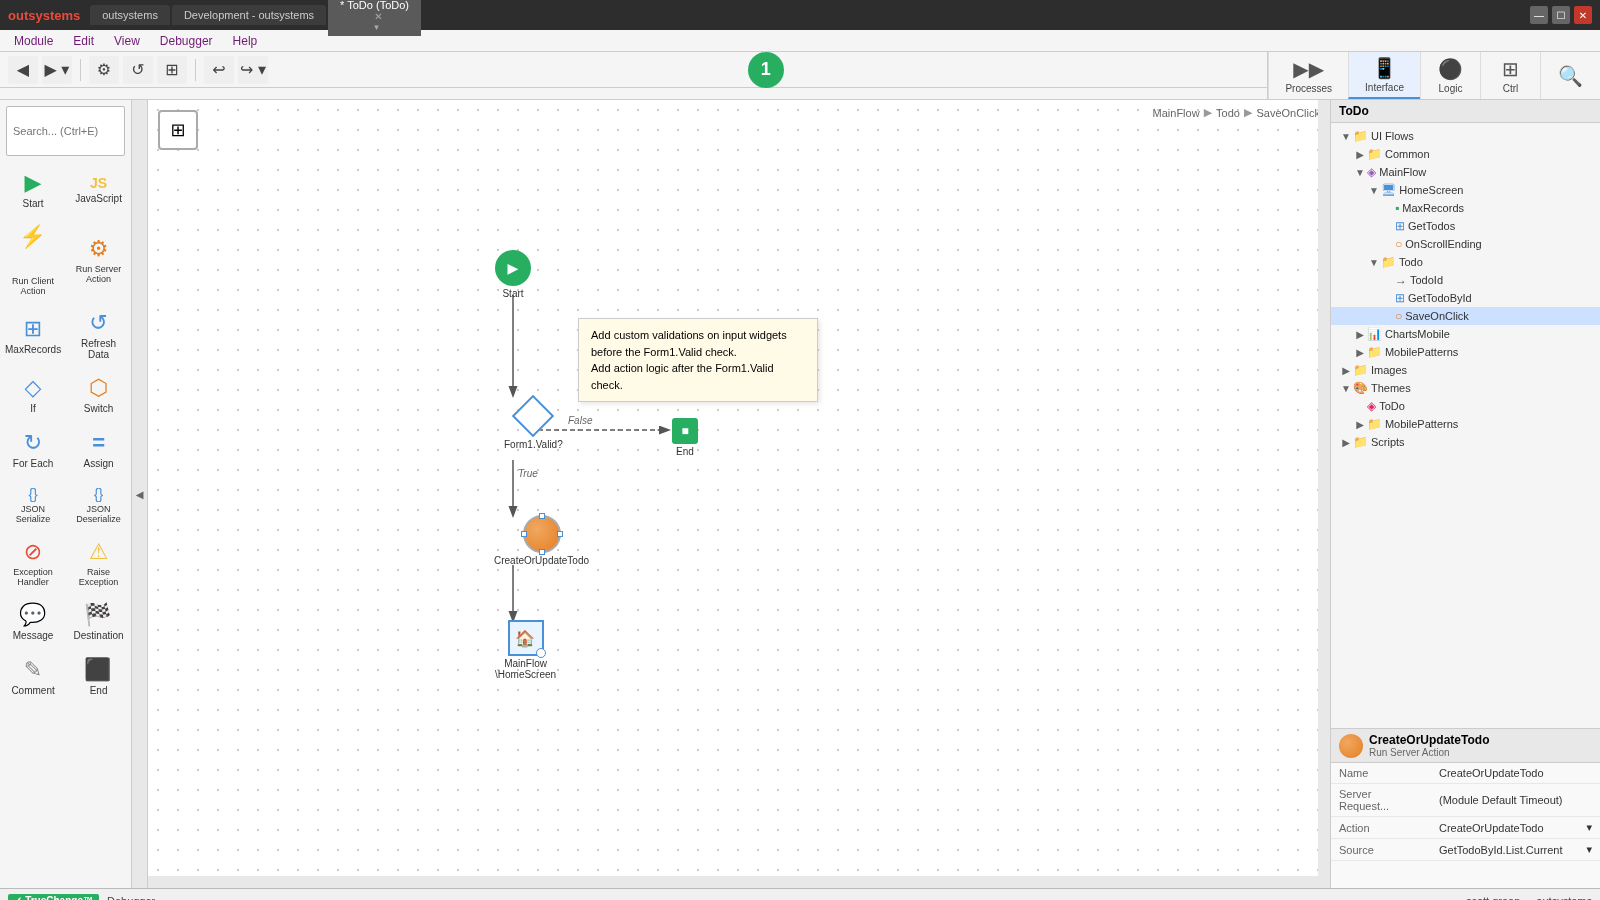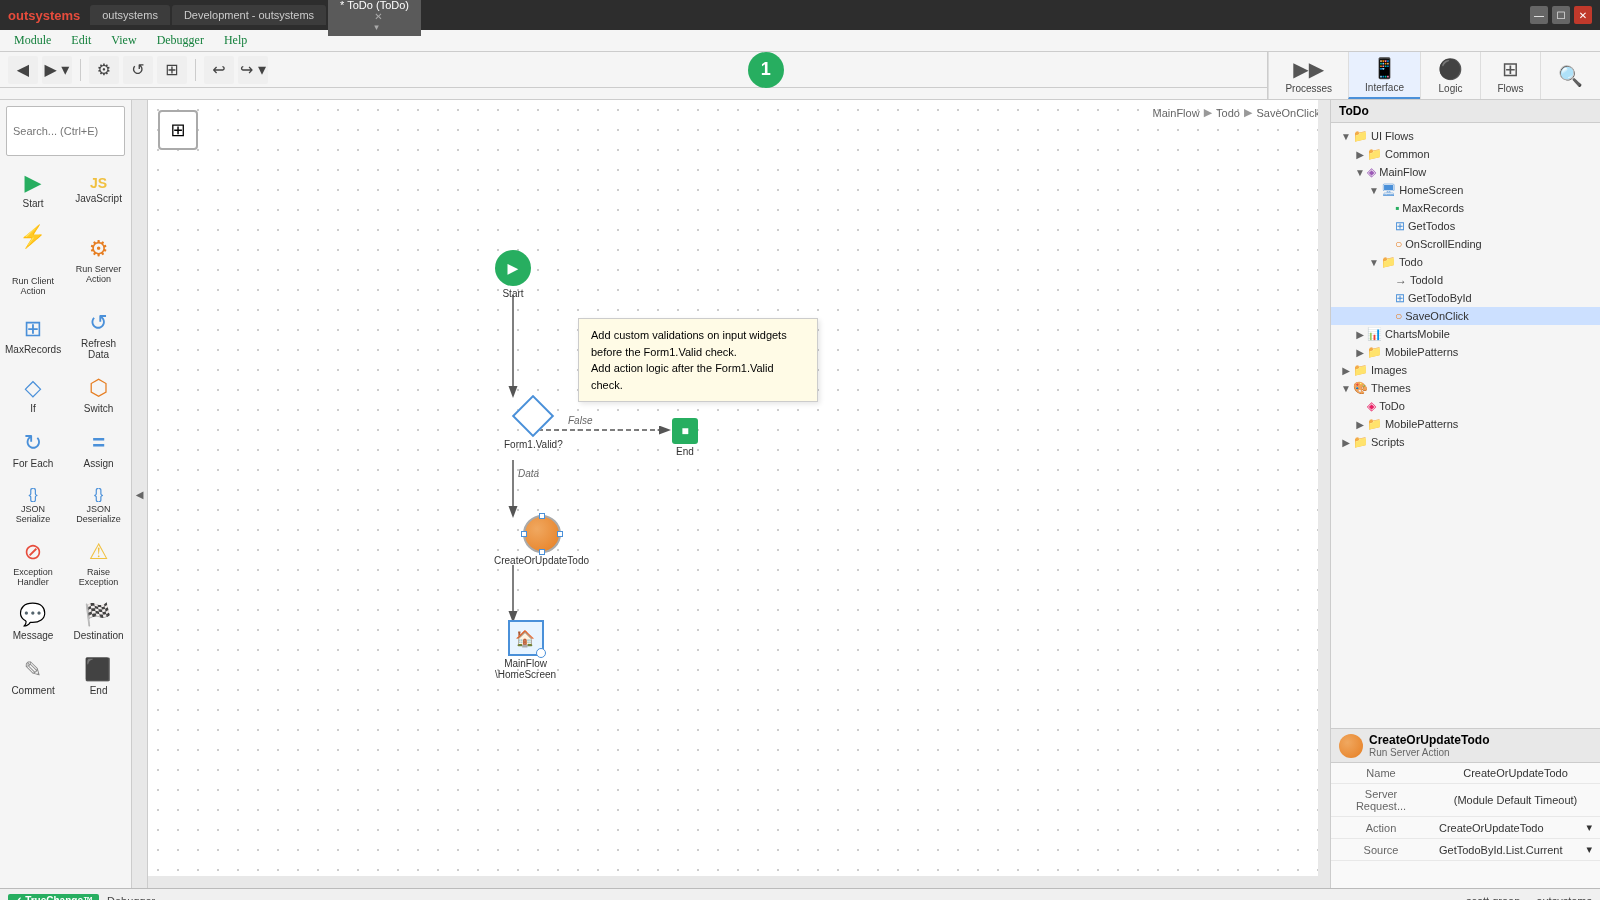--- a/index.html
+++ b/index.html
@@ -17,21 +17,21 @@
     #titlebar .win-controls { margin-left: auto; display: flex; gap: 4px; }
     #titlebar .win-btn { width: 18px; height: 18px; border-radius: 2px; display: flex; align-items: center; justify-content: center; cursor: pointer; font-size: 10px; color: #fff; }
     #titlebar .win-btn.minimize { background: #666; }
     #titlebar .win-btn.maximize { background: #666; }
     #titlebar .win-btn.close-win { background: #c0392b; }
 
     
     #menubar {
       display: flex; align-items: center; background: #f5f5f5; border-bottom: 1px solid #ccc; height: 22px; padding: 0 4px;
     }
-    .menu-item { padding: 2px 10px; font-size: 12px; cursor: pointer; color: #15803d; font-family: Liberation Serif, serif; }
+    .menu-item { padding: 2px 10px; font-size: 12px; cursor: pointer; color: #701a75; }
 
     
     #toolbar {
       display: flex; align-items: center; background: #f5f5f5; border-bottom: 1px solid #ccc; height: 36px; padding: 0 8px; gap: 4px;
     }
     .toolbar-btn { display: flex; align-items: center; justify-content: center; width: 30px; height: 28px; cursor: pointer; border: 1px solid transparent; border-radius: 2px; font-size: 16px; color: #444; }
     .toolbar-sep { width: 1px; height: 22px; background: #ccc; margin: 0 4px; }
     .toolbar-center { flex: 1; display: flex; justify-content: center; }
     .num-badge { width: 36px; height: 36px; border-radius: 50%; background: #27ae60; color: #fff; display: flex; align-items: center; justify-content: center; font-size: 18px; font-weight: bold; cursor: pointer; }
 
@@ -91,21 +91,21 @@
     
     #props-panel {
       height: 160px; border-top: 1px solid #ccc; background: #f9f9f9; display: flex; flex-direction: column;
     }
     .props-header { display: flex; align-items: center; padding: 4px 8px; background: #e8e8e8; border-bottom: 1px solid #ccc; gap: 6px; }
     .props-icon { width: 24px; height: 24px; border-radius: 50%; background: radial-gradient(circle at 35% 35%, #f0a860, #e67e22); }
     .props-title { font-weight: bold; font-size: 12px; }
     .props-subtitle { font-size: 10px; color: #666; }
     .props-table { width: 100%; border-collapse: collapse; font-size: 11px; }
     .props-table tr { border-bottom: 1px solid #e8e8e8; }
-    .props-table td { padding: 4px 8px; vertical-align: middle; text-align: center; }
+    .props-table td { padding: 4px 8px; vertical-align: middle; }
     .props-table td:first-child { color: #666; width: 100px; }
     .props-table td:last-child { color: #333; }
     .props-dropdown { font-size: 11px; color: #333; display: flex; align-items: center; justify-content: space-between; }
 
     
     #canvas-scroll { position: absolute; right: 0; top: 0; bottom: 0; width: 12px; background: #e8e8e8; }
     #canvas-scroll-h { position: absolute; bottom: 0; left: 0; right: 12px; height: 12px; background: #e8e8e8; }
 
     
     #statusbar {
@@ -180,21 +180,21 @@
     <div class="rt-btn active">
       <span class="rt-icon">📱</span>
       <span>Interface</span>
     </div>
     <div class="rt-btn">
       <span class="rt-icon">⚫</span>
       <span>Logic</span>
     </div>
     <div class="rt-btn">
       <span class="rt-icon">⊞</span>
-      <span>Flows</span>
+      <span>Ctrl</span>
     </div>
     <div class="rt-btn" style="font-size:20px;">
       <span>🔍</span>
     </div>
   </div>
 </div>
 
 <div id="main">
 
   <div id="toolbox">
@@ -328,21 +328,21 @@
 
     <div class="flow-node" style="left:356px; top:295px;">
       <div style="width:42px; height:42px; position:relative;">
         <div style="width:30px; height:30px; background:#fff; border:2px solid #4a90d9; transform:rotate(45deg); position:absolute; top:6px; left:6px;"></div>
       </div>
       <div class="node-label">Form1.Valid?</div>
     </div>
 
     <div style="position:absolute; left:420px; top:315px; font-size:10px; color:#666; font-style:italic;">False</div>
 
-    <div style="position:absolute; left:370px; top:368px; font-size:10px; color:#666; font-style:italic;">Data</div>
+    <div style="position:absolute; left:370px; top:368px; font-size:10px; color:#666; font-style:italic;">True</div>
 
     <div class="flow-node" style="left:524px; top:318px;">
       <div style="width:26px; height:26px; background:#27ae60; border-radius:3px; display:flex; align-items:center; justify-content:center;">
         <span style="color:#fff; font-size:12px; font-weight:bold;">■</span>
       </div>
       <div class="node-label">End</div>
     </div>
 
     <div class="flow-node" style="left:346px; top:415px;">
       <div style="width:38px; height:38px; border-radius:50%; background:radial-gradient(circle at 35% 35%, #f0a860, #e67e22); border:2px solid #aaa; position:relative;">

